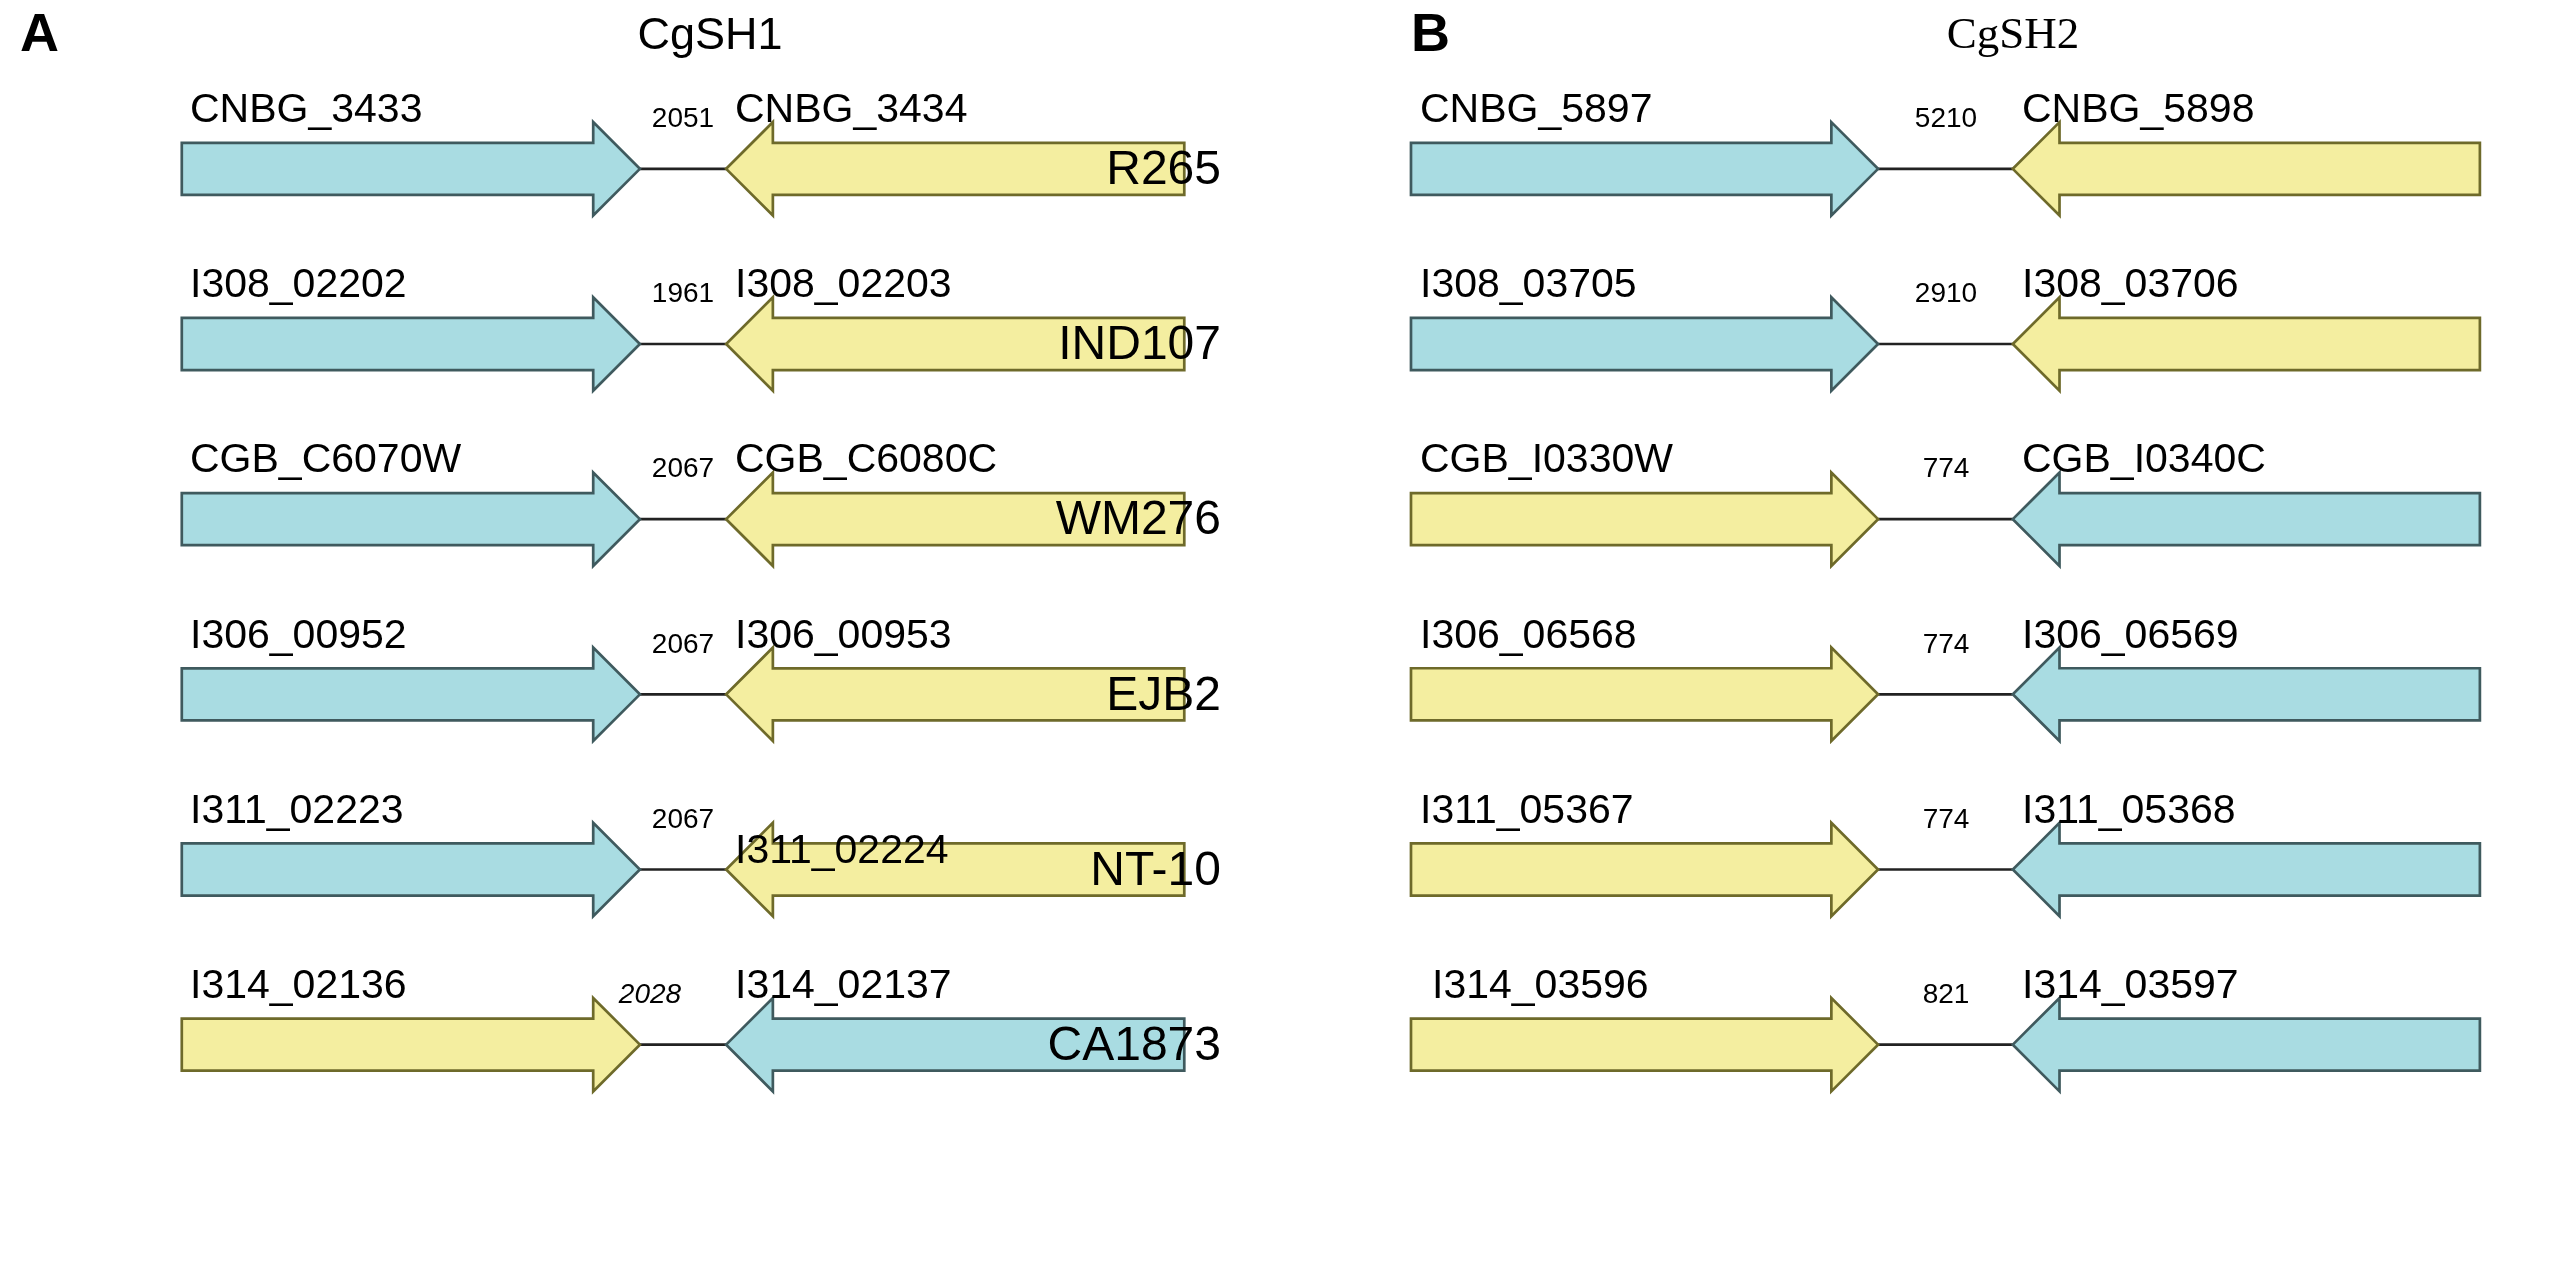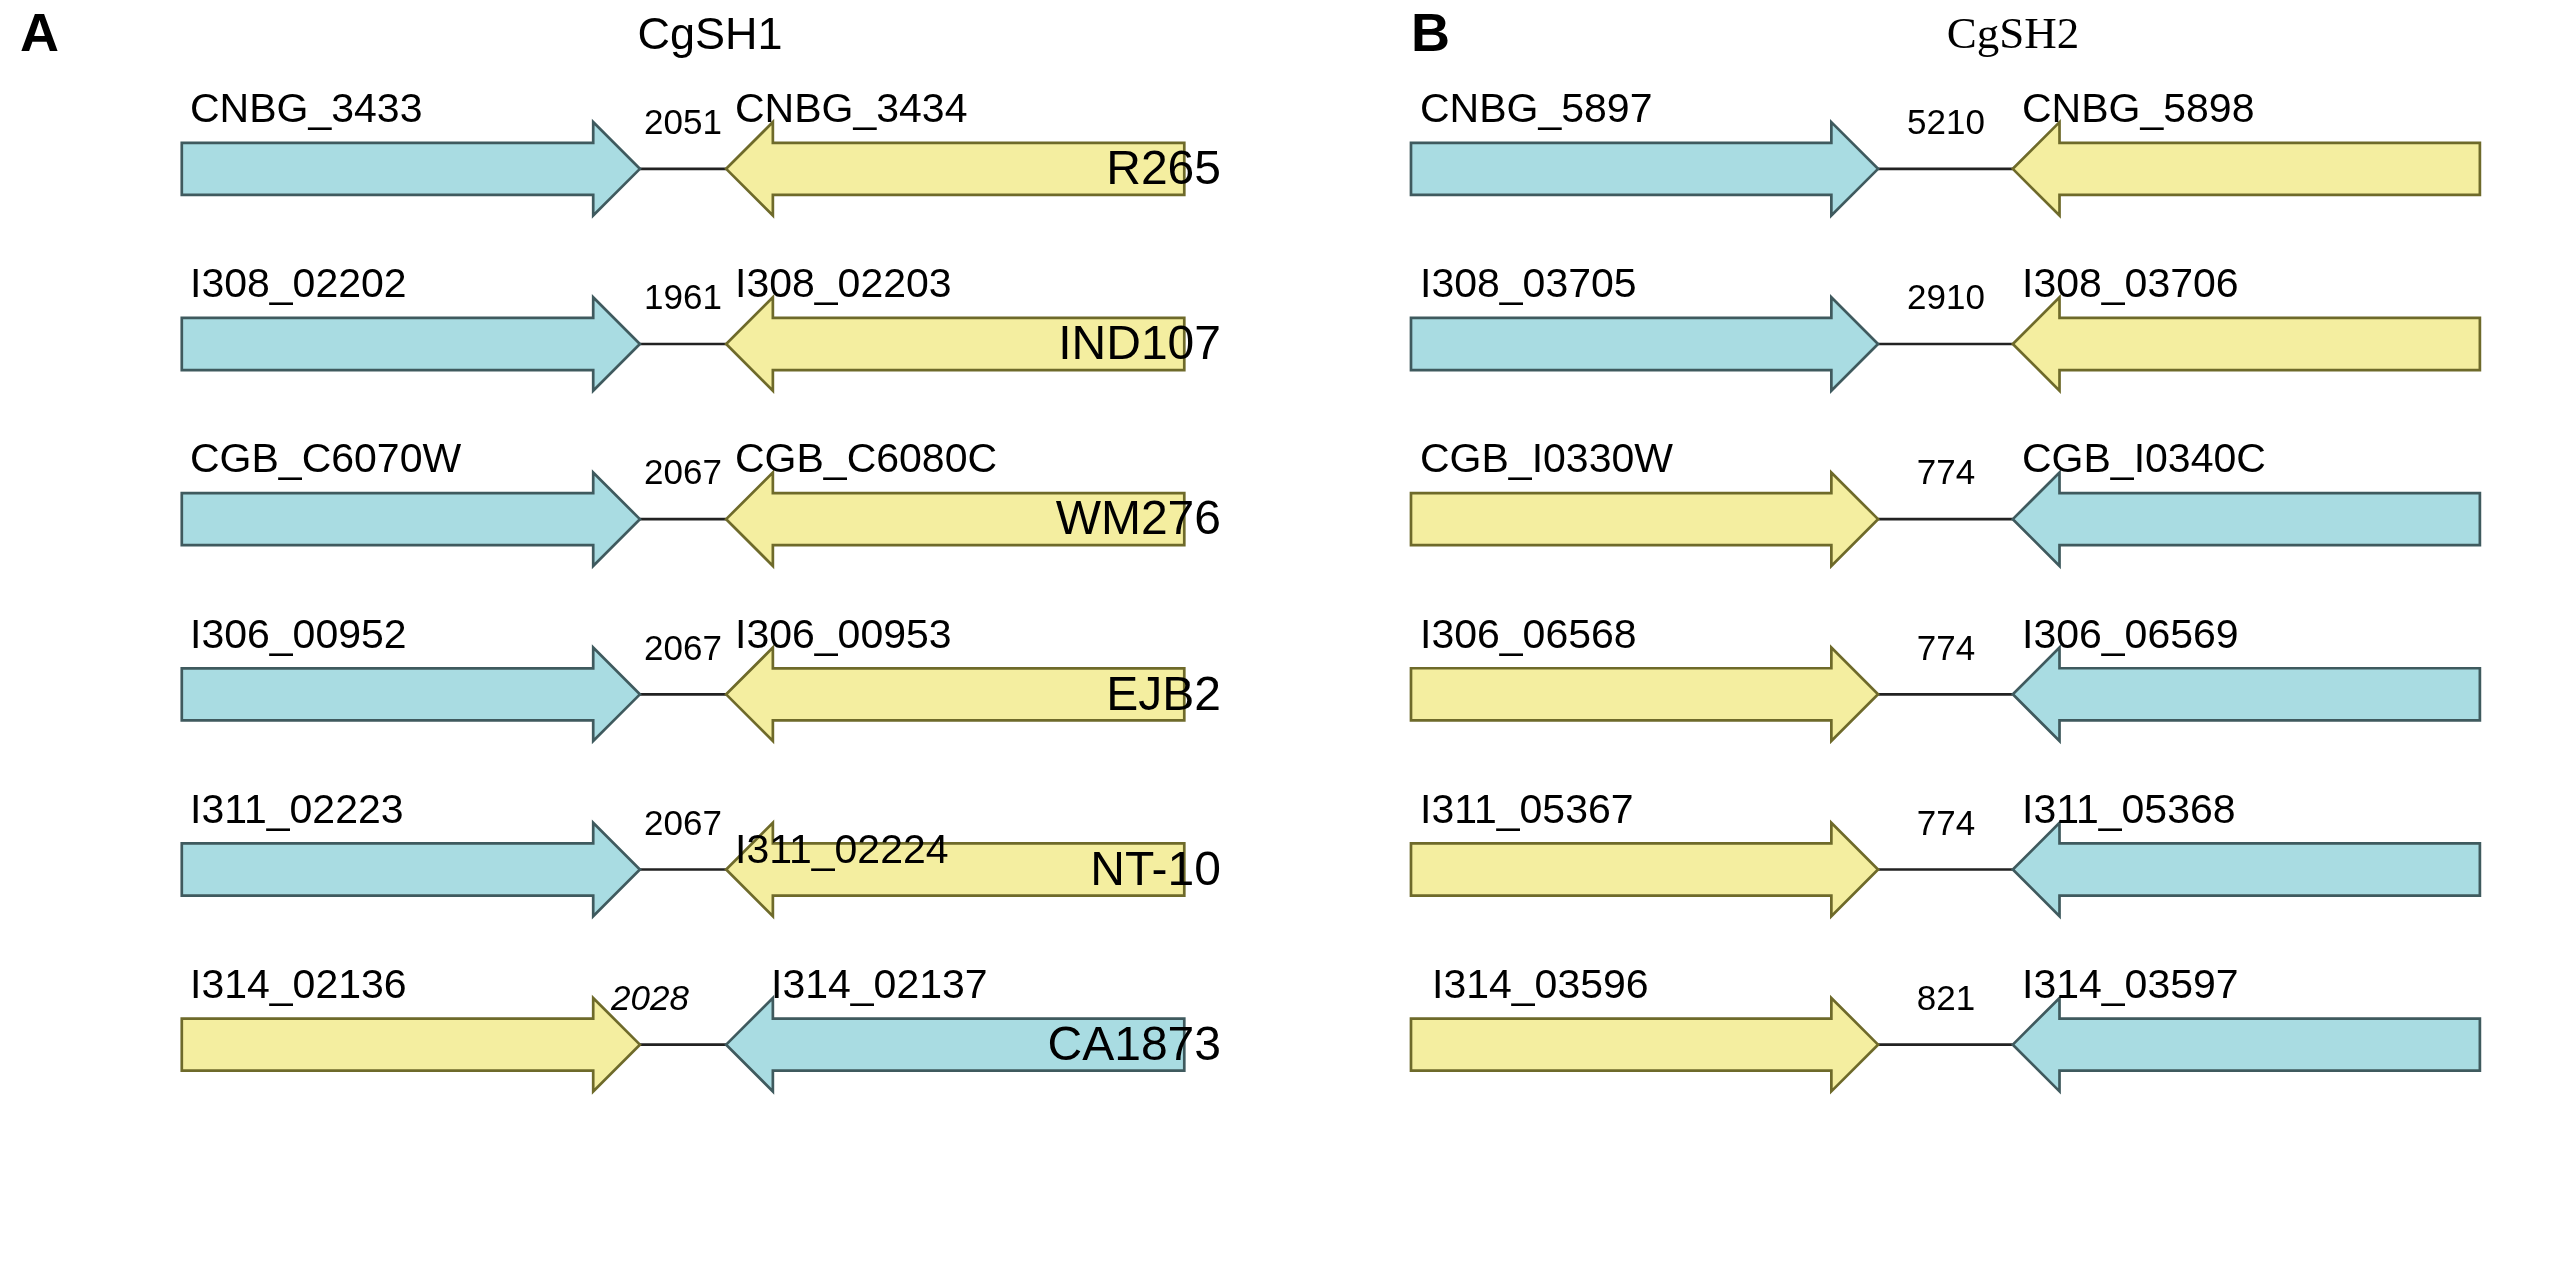--- a/index.html
+++ b/index.html
@@ -83,21 +83,21 @@
     line-height: 1;
     white-space: nowrap;
     top: 9px;
   }
 
   .gene-label.left  { }
   .gene-label.right { }
 
   .gap-label {
     position: absolute;
-    font-size: 35px;
+    font-size: 28px;
     line-height: 1;
     white-space: nowrap;
     top: 25px;
     text-align: left;
   }
 
   svg.arrows {
     position: absolute;
     top: 0;
     left: 0;
@@ -163,21 +163,21 @@
         </div>
         <div class="row" style="position: absolute; left: 0px; right: 0px; top: 701px; height: 175px;">
           <div class="strain-label" style="right: 181px; top: 65px;">NT-10</div>
           <div class="gene-label left" style="left: 190px;">I311_02223</div>
           <div class="gene-label right" style="left: 735px; margin-top: 40px;">I311_02224</div>
           <div class="gap-label" style="left: 683px; transform: translateX(-50%);">2067</div>
         </div>
         <div class="row" style="position: absolute; left: 0px; right: 0px; top: 876px; height: 175px;">
           <div class="strain-label" style="right: 181px; top: 65px;">CA1873</div>
           <div class="gene-label left" style="left: 190px;">I314_02136</div>
-          <div class="gene-label right" style="left: 735px; margin-left: 36px;">I314_02137</div>
+          <div class="gene-label right" style="left: 735px;">I314_02137</div>
           <div class="gap-label" style="left: 650px; transform: translateX(-50%); font-style: italic;">2028</div>
         </div>
       </div>
   </div>
 
   <div class="panel panel-b">
     <div class="panel-letter">B</div>
     <div class="panel-title">CgSH2</div>
     <div class="rows" id="rows-b">
         <svg class="arrows" width="1174" height="1051" viewBox="0 0 1307 1170">

